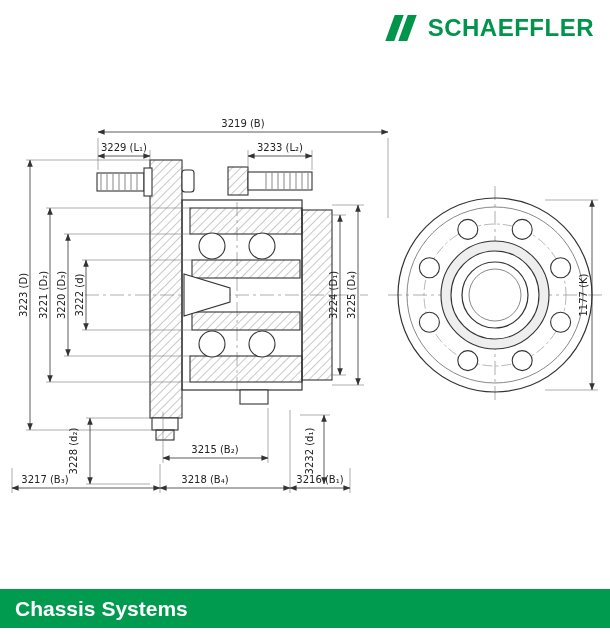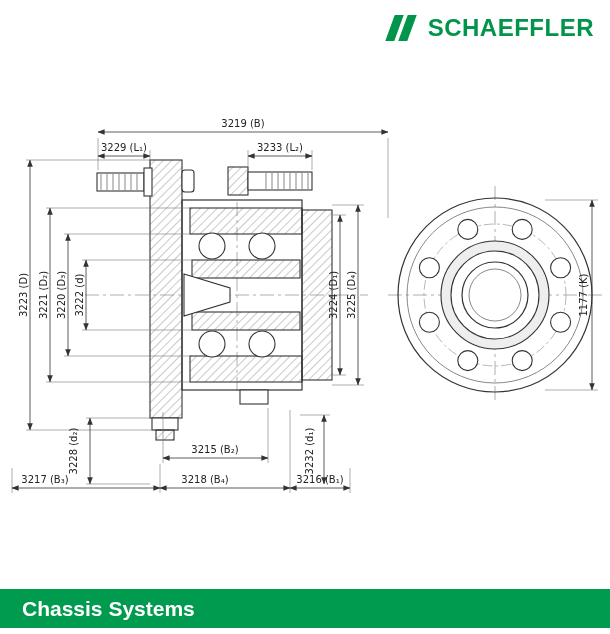--- a/index.html
+++ b/index.html
@@ -9,21 +9,21 @@
   
   .header{position:absolute;top:0;left:0;right:0;height:60px;}
   .brand{position:absolute;top:14px;right:16px;display:flex;align-items:center;gap:16px;}
   .logo-mark{display:flex;gap:4px;}
   .logo-mark .bar{display:block;width:9px;height:26px;background:var(--brand_green,#00954a);
                   transform:skewX(-20deg);}
   .brand-text{font-weight:bold;font-size:24px;letter-spacing:.5px;color:var(--brand_green,#00954a);}
 
   
   .footer{position:absolute;left:0;right:0;bottom:6px;height:39px;background:var(--footer_green,#009b4e);
-          display:flex;align-items:center;padding-left:22px;box-sizing:border-box;}
+          display:flex;align-items:center;padding-left:15px;box-sizing:border-box;}
   .footer-text{color:#fff;font-weight:bold;font-size:21px;}
 
   
   .canvas{position:absolute;top:60px;left:0;}
 
   
   .part{fill:#fff;stroke:#333;stroke-width:1.1;}
   .hatched{fill:url(#hatch);stroke:#333;stroke-width:1.1;}
   .outline{fill:none;stroke:#333;stroke-width:1.2;}
   .thin{fill:none;stroke:#555;stroke-width:0.7;}

